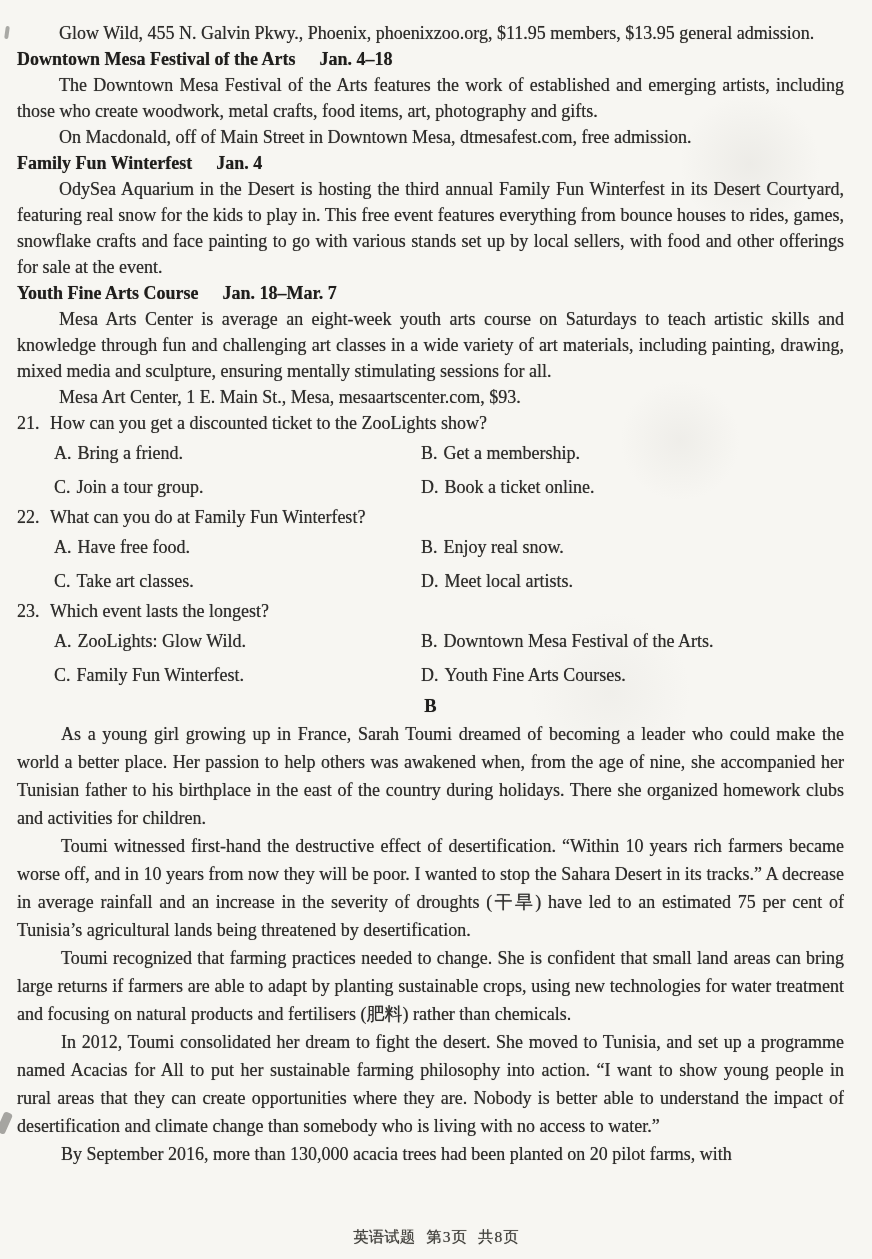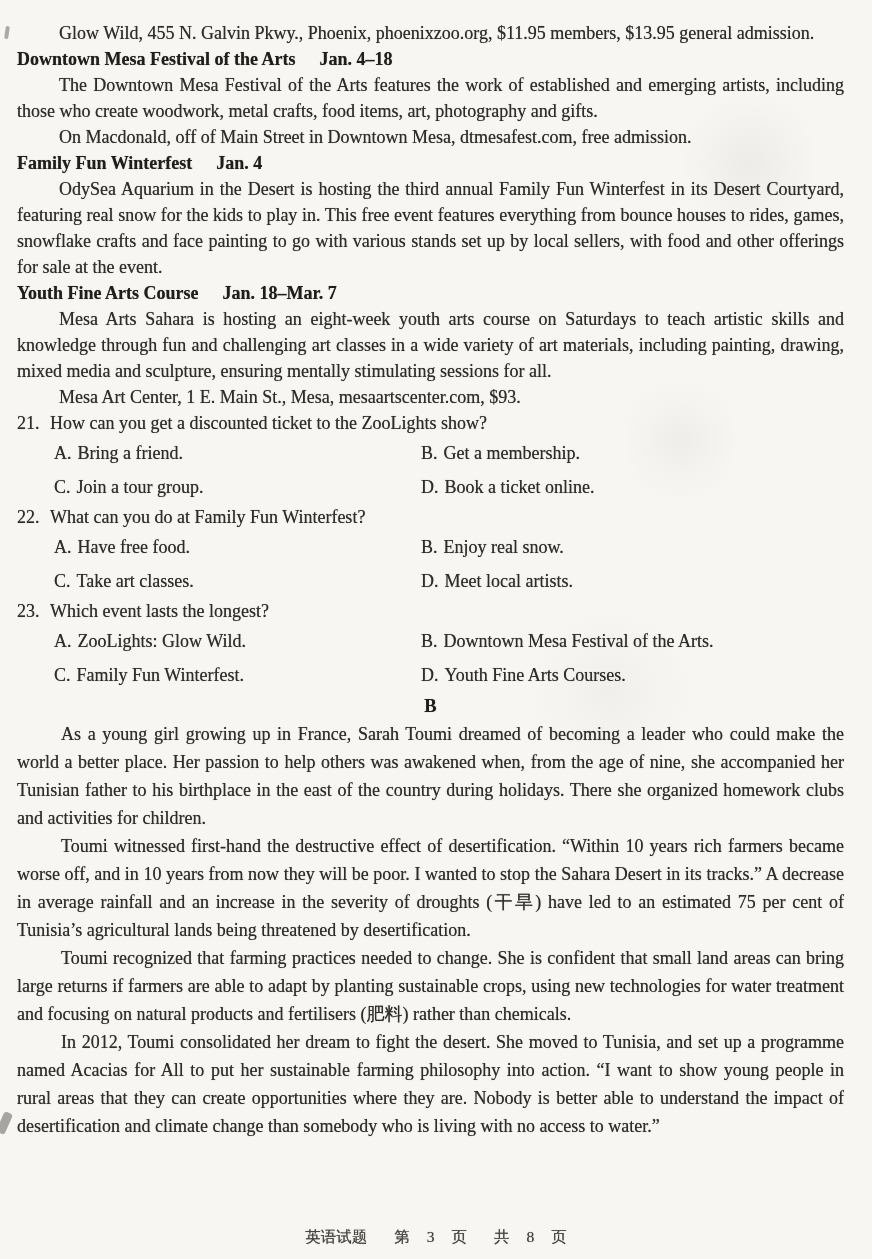--- a/index.html
+++ b/index.html
@@ -54,21 +54,21 @@
   .section-label {
     margin: 0; text-align: center; font-weight: bold;
     font-size: 18.5px; line-height: 28px; color: #1f1e1c;
   }
   .section-b .para { text-indent: 44px; }
 
   
   .footer {
     position: absolute; left: 0; right: 0; bottom: 11px;
     display: flex; justify-content: center; align-items: baseline;
-    gap: 17px;
+    gap: 1px;
     font-size: 15.5px; color: #45443f;
   }
   .footer .f-wide { margin-right: 10px; }
 </style>
 </head>
 <body>
 
 <div class="page">
 
   <span class="speck-1"></span>
@@ -79,21 +79,21 @@
     <p class="para">Glow Wild, 455 N. Galvin Pkwy., Phoenix, phoenixzoo.org, $11.95 members, $13.95 general admission.</p>
 
     <p class="event-heading"><span>Downtown Mesa Festival of the Arts</span><span class="event-date">Jan. 4–18</span></p>
     <p class="para">The Downtown Mesa Festival of the Arts features the work of established and emerging artists, including those who create woodwork, metal crafts, food items, art, photography and gifts.</p>
     <p class="para">On Macdonald, off of Main Street in Downtown Mesa, dtmesafest.com, free admission.</p>
 
     <p class="event-heading"><span>Family Fun Winterfest</span><span class="event-date">Jan. 4</span></p>
     <p class="para">OdySea Aquarium in the Desert is hosting the third annual Family Fun Winterfest in its Desert Courtyard, featuring real snow for the kids to play in. This free event features everything from bounce houses to rides, games, snowflake crafts and face painting to go with various stands set up by local sellers, with food and other offerings for sale at the event.</p>
 
     <p class="event-heading"><span>Youth Fine Arts Course</span><span class="event-date">Jan. 18–Mar. 7</span></p>
-    <p class="para">Mesa Arts Sahara is hosting an eight-week youth arts course on Saturdays to teach artistic skills and knowledge through fun and challenging art classes in a wide variety of art materials, including painting, drawing, mixed media and sculpture, ensuring mentally stimulating sessions for all.</p>
+    <p class="para">Mesa Arts Center is average an eight-week youth arts course on Saturdays to teach artistic skills and knowledge through fun and challenging art classes in a wide variety of art materials, including painting, drawing, mixed media and sculpture, ensuring mentally stimulating sessions for all.</p>
     <p class="para">Mesa Art Center, 1 E. Main St., Mesa, mesaartscenter.com, $93.</p>
   </div>
 
   <div class="questions">
 
     <div class="question">
       <p class="q-stem">
           <span class="q-num">21.</span>
           <span class="q-text">How can you get a discounted ticket to the ZooLights show?</span>
         </p>
@@ -131,20 +131,21 @@
       </div>
     </div>
   </div>
 
   <div class="section-b">
     <p class="section-label">B</p>
     <p class="para">As a young girl growing up in France, Sarah Toumi dreamed of becoming a leader who could make the world a better place. Her passion to help others was awakened when, from the age of nine, she accompanied her Tunisian father to his birthplace in the east of the country during holidays. There she organized homework clubs and activities for children.</p>
     <p class="para">Toumi witnessed first-hand the destructive effect of desertification. “Within 10 years rich farmers became worse off, and in 10 years from now they will be poor. I wanted to stop the Sahara Desert in its tracks.” A decrease in average rainfall and an increase in the severity of droughts (干旱) have led to an estimated 75 per cent of Tunisia’s agricultural lands being threatened by desertification.</p>
     <p class="para">Toumi recognized that farming practices needed to change. She is confident that small land areas can bring large returns if farmers are able to adapt by planting sustainable crops, using new technologies for water treatment and focusing on natural products and fertilisers (肥料) rather than chemicals.</p>
     <p class="para">In 2012, Toumi consolidated her dream to fight the desert. She moved to Tunisia, and set up a programme named Acacias for All to put her sustainable farming philosophy into action. “I want to show young people in rural areas that they can create opportunities where they are. Nobody is better able to understand the impact of desertification and climate change than somebody who is living with no access to water.”</p>
+    <p class="para">By September 2016, more than 130,000 acacia trees had been planted on 20 pilot farms, with</p>
   </div>
 
   <div class="footer">
     <span class="f-wide">英语试题</span>
     <span>第</span>
     <span>3</span>
     <span class="f-wide">页</span>
     <span>共</span>
     <span>8</span>
     <span>页</span>

